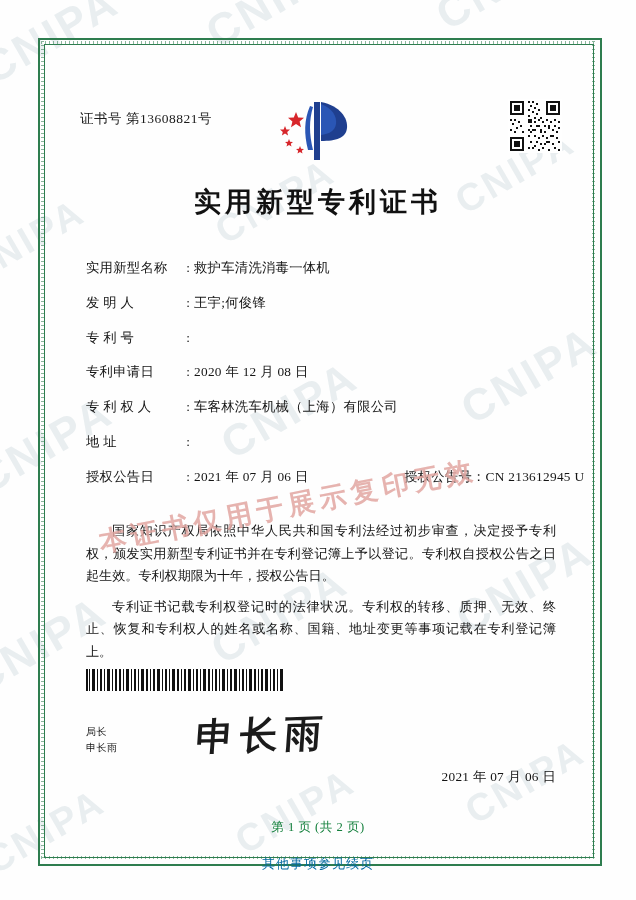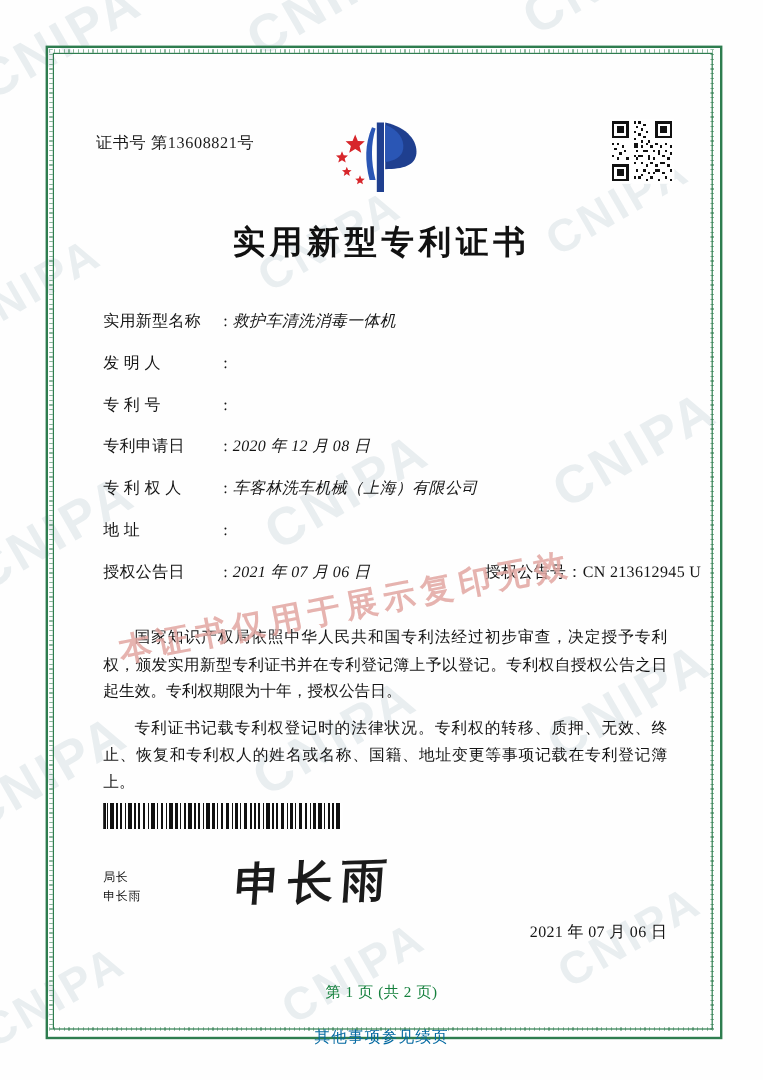--- a/index.html
+++ b/index.html
@@ -168,21 +168,20 @@
     display: flex;
     justify-content: space-between;
   }
   .field-colon {
     flex: 0 0 12px;
     text-align: center;
   }
   .field-value {
     flex: 1 1 auto;
     letter-spacing: 0.3px;
-    font-style: italic;
   }
   .field-row.two-col .field-value {
     flex: 0 0 auto;
     width: 210px;
   }
   .field-row .sub-label {
     flex: 0 0 auto;
     white-space: nowrap;
     letter-spacing: 0.3px;
   }
@@ -404,20 +403,21 @@
 
     <div class="fields">
       <div class="field-row">
         <span class="field-label">实用新型名称</span>
         <span class="field-colon">:</span>
         <span class="field-value">救护车清洗消毒一体机</span>
       </div>
       <div class="field-row">
         <span class="field-label spread">发 明 人</span>
         <span class="field-colon">:</span>
+        <span class="field-value">王宇;何俊锋</span>
       </div>
       <div class="field-row">
         <span class="field-label spread">专 利 号</span>
         <span class="field-colon">:</span>
       </div>
       <div class="field-row">
         <span class="field-label">专利申请日</span>
         <span class="field-colon">:</span>
         <span class="field-value">2020 年 12 月 08 日</span>
       </div>

